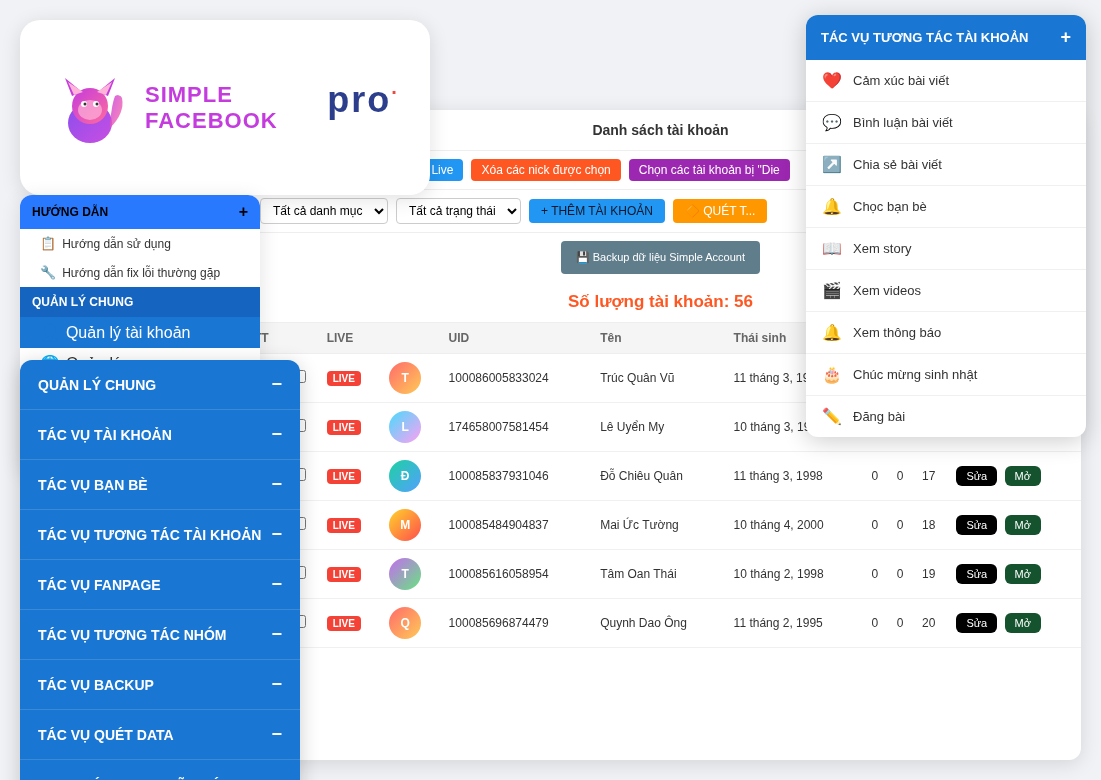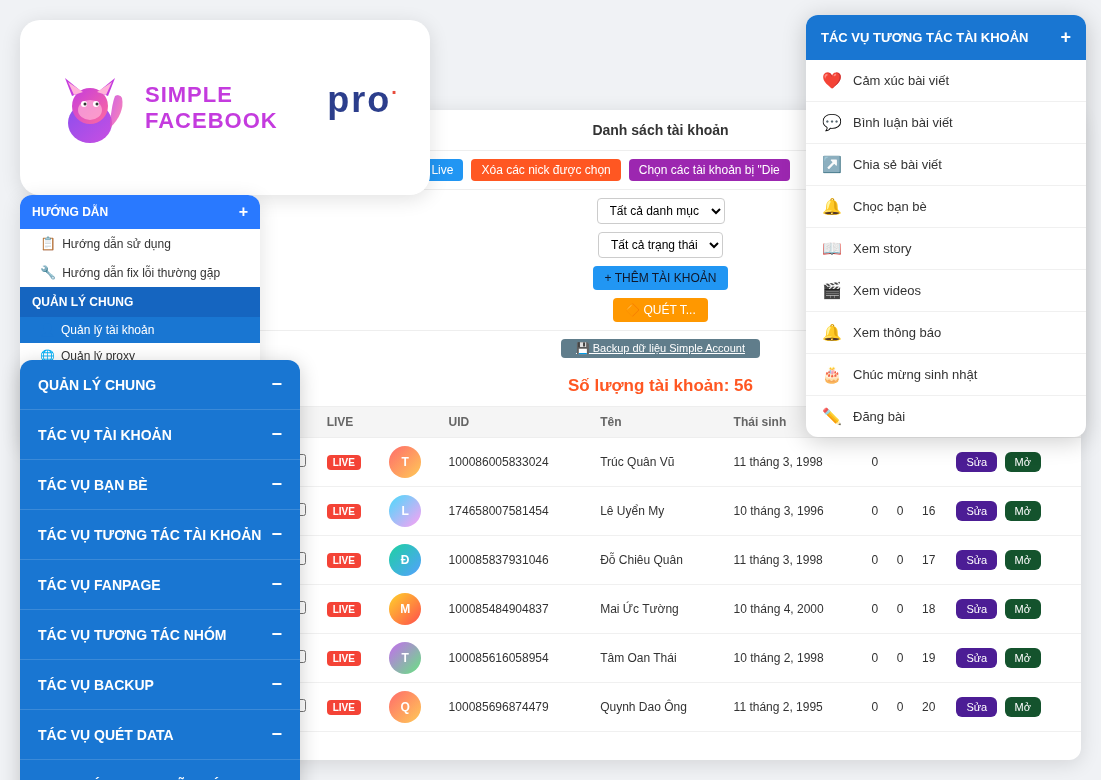--- a/index.html
+++ b/index.html
@@ -72,21 +72,21 @@
       left: 20px;
       width: 240px;
       background: white;
       border-radius: 12px;
       box-shadow: 0 4px 20px rgba(0,0,0,0.12);
       z-index: 10;
       overflow: hidden;
     }
     .sidebar-section-header {
       background: #2979ff;
-      color: #ffffff;
+      color: #000000;
       font-size: 12px;
       font-weight: bold;
       padding: 8px 12px;
       display: flex;
       justify-content: space-between;
       align-items: center;
       cursor: pointer;
     }
     .sidebar-section-header .plus {
       font-size: 16px;
@@ -110,21 +110,21 @@
       color: white;
       font-size: 12px;
       font-weight: bold;
       padding: 8px 12px;
       display: flex;
       justify-content: space-between;
       align-items: center;
     }
     .sidebar-sub-item {
       padding: 6px 12px 6px 20px;
-      font-size: 12px;
+      font-size: 16px;
       color: #333;
       cursor: pointer;
       display: flex;
       align-items: center;
       gap: 6px;
     }
     .sidebar-sub-item.active {
       background: #1976d2;
       color: white;
     }
@@ -245,21 +245,20 @@
       cursor: pointer;
     }
 
     .filter-row {
       display: flex;
       align-items: center;
       gap: 8px;
       padding: 8px 20px;
       flex-wrap: wrap;
       border-bottom: 1px solid #eee;
-      flex-direction: column;
     }
     .filter-row select {
       border: 1px solid #ccc;
       border-radius: 4px;
       padding: 4px 8px;
       font-size: 12px;
       background: white;
     }
     .btn-them-tk {
       background: #2196f3;
@@ -329,21 +328,21 @@
       border-radius: 50%;
       background: linear-gradient(135deg, #667eea, #764ba2);
       display: flex;
       align-items: center;
       justify-content: center;
       color: white;
       font-size: 12px;
       font-weight: bold;
     }
     .btn-sua {
-      background: #4c1d95;
+      background: #000000;
       color: white;
       border: none;
       border-radius: 6px;
       padding: 4px 10px;
       font-size: 11px;
       cursor: pointer;
       margin-right: 4px;
     }
     .btn-mo {
       background: #14532d;
@@ -405,27 +404,26 @@
     .backup-row {
       padding: 8px 20px;
       display: flex;
       justify-content: center;
     }
     .btn-backup {
       background: #607d8b;
       color: white;
       border: none;
       border-radius: 4px;
-      padding: 3px 15px;
+      padding: 10px 15px;
       font-size: 11px;
       cursor: pointer;
       display: flex;
       align-items: center;
       gap: 5px;
-      text-decoration: underline;
     }
 
     .table-wrapper {
       overflow-y: auto;
       max-height: 430px;
     }
 
     
     .av1 { background: linear-gradient(135deg, #ff6b6b, #feca57); }
     .av2 { background: linear-gradient(135deg, #48dbfb, #ff9ff3); }

